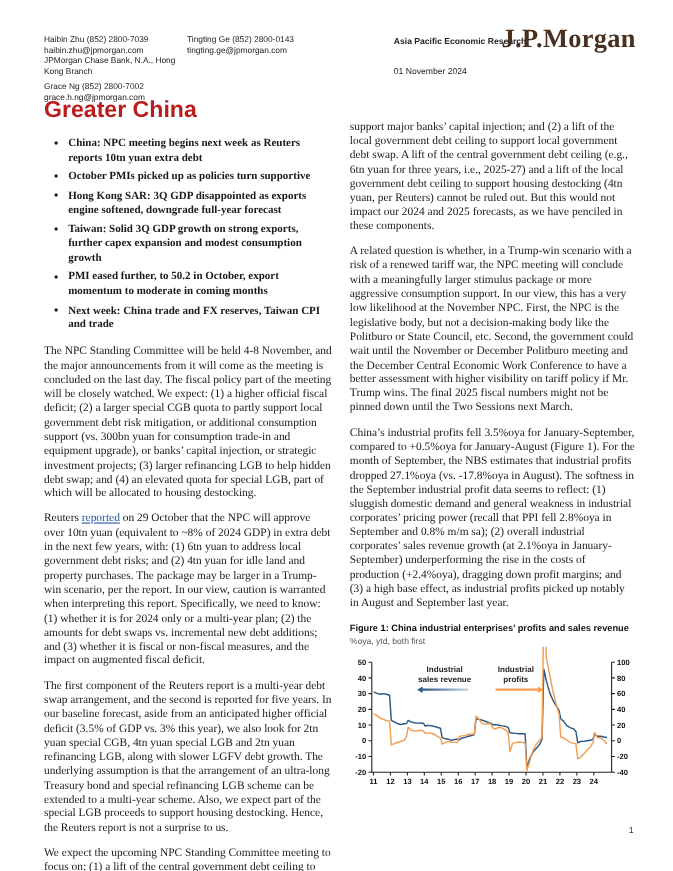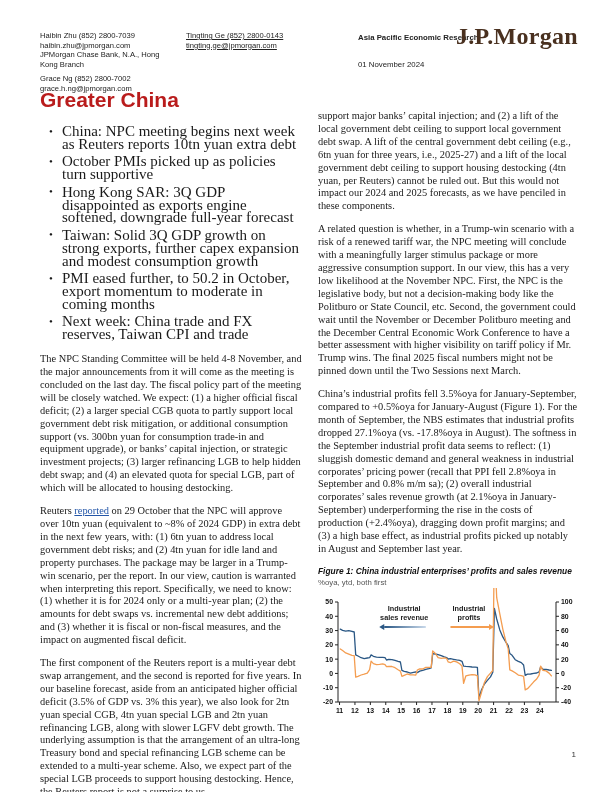--- a/index.html
+++ b/index.html
@@ -2,46 +2,46 @@
 <html lang="en"><head>
 <meta charset="utf-8">
 <style>
   html,body{margin:0;padding:0;}
   body{width:612px;height:792px;background:#ffffff;position:relative;
        font-family:"Liberation Serif",serif;color:#1a1a1a;overflow:hidden;}
   
   .hdr{position:absolute;top:31px;left:40px;right:34px;height:58px;
        font-family:"Liberation Sans",sans-serif;font-size:7.6px;line-height:9.6px;color:#222;}
   .hdr-col1{position:absolute;left:0;top:0;width:132px;}
-  .hdr-col2{position:absolute;left:146px;top:0;width:130px;text-decoration:underline;}
+  .hdr-col2{position:absolute;left:130px;top:0;width:130px;}
   .hdr-col3{position:absolute;left:278px;top:2px;width:150px;margin-left:40px;}
   .hdr .author2{margin-top:5px;}
   .research-label{font-weight:bold;font-size:7.8px;}
   .report-date{margin-top:17px;font-size:7.8px;}
   .logo{position:absolute;right:0;top:1px;font-family:"Liberation Serif",serif;
         font-weight:bold;font-size:24px;color:#49301f;letter-spacing:.3px;margin-left:36px;}
   a.email{color:#222;text-decoration:none;}
   
   .col-left{position:absolute;left:40px;top:88px;width:262px;}
   .col-right{position:absolute;left:318px;top:84px;width:260px;}
   .title{font-family:"Liberation Sans",sans-serif;font-weight:bold;font-size:21px;
          margin:0 0 13px 0;color:#b91c1c;}
   ul.bullets{list-style:none;margin:0 0 12px 9px;padding:0;}
-  ul.bullets li{position:relative;padding-left:13px;font-weight:normal;font-size:15px;
+  ul.bullets li{position:relative;padding-left:13px;font-weight:bold;font-size:10px;
                 line-height:12.9px;margin-bottom:4.5px;}
   ul.bullets li::before{content:"\2022";position:absolute;left:0;top:-0.5px;font-size:11px;}
   p.body{font-size:10.4px;line-height:12.9px;margin:0 0 10px 0;}
   .col-right .lead-offset{margin-top:26px;}
   a.link{color:#2456a8;}
   .section-heading{font-family:"Liberation Sans",sans-serif;font-weight:bold;
                    font-size:13.6px;line-height:16.5px;margin:14px 0 6px 0;color:#111;}
   
   .figure{margin-top:10px;width:260px;}
   .fig-title{font-family:"Liberation Sans",sans-serif;font-weight:bold;font-size:8.4px;
-             line-height:10px;color:#111;font-style:italic;}
+             line-height:10px;color:#111;}
   .fig-subtitle{font-family:"Liberation Sans",sans-serif;font-size:7.8px;color:#555;
                 margin:2px 0 1px 0;}
   .fig-source{font-family:"Liberation Sans",sans-serif;font-size:7.4px;color:#555;margin-top:1px;}
   svg.chart{display:block;}
   svg.chart .ax{stroke:#222;stroke-width:1;fill:none;}
   svg.chart text.tl{font-family:"Liberation Sans",sans-serif;font-size:6.9px;
                     font-weight:bold;fill:#111;}
   svg.chart text.lg{font-family:"Liberation Sans",sans-serif;font-size:7.3px;
                     font-weight:bold;fill:#222;}
   .page-num{position:absolute;right:36px;top:750px;font-family:"Liberation Sans",sans-serif;

